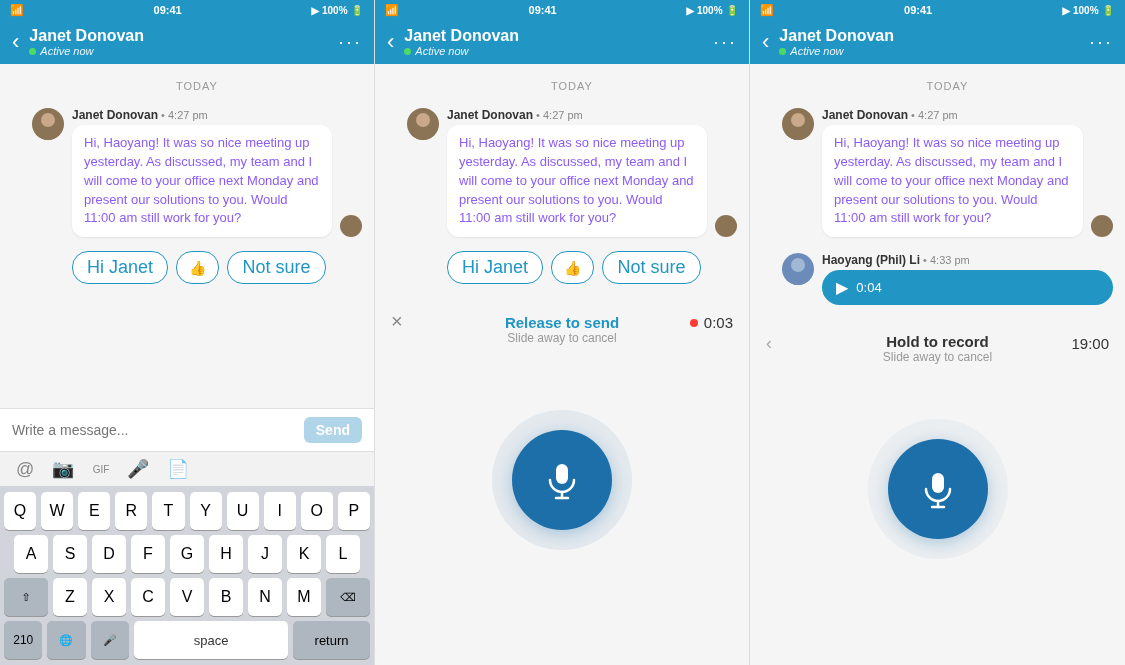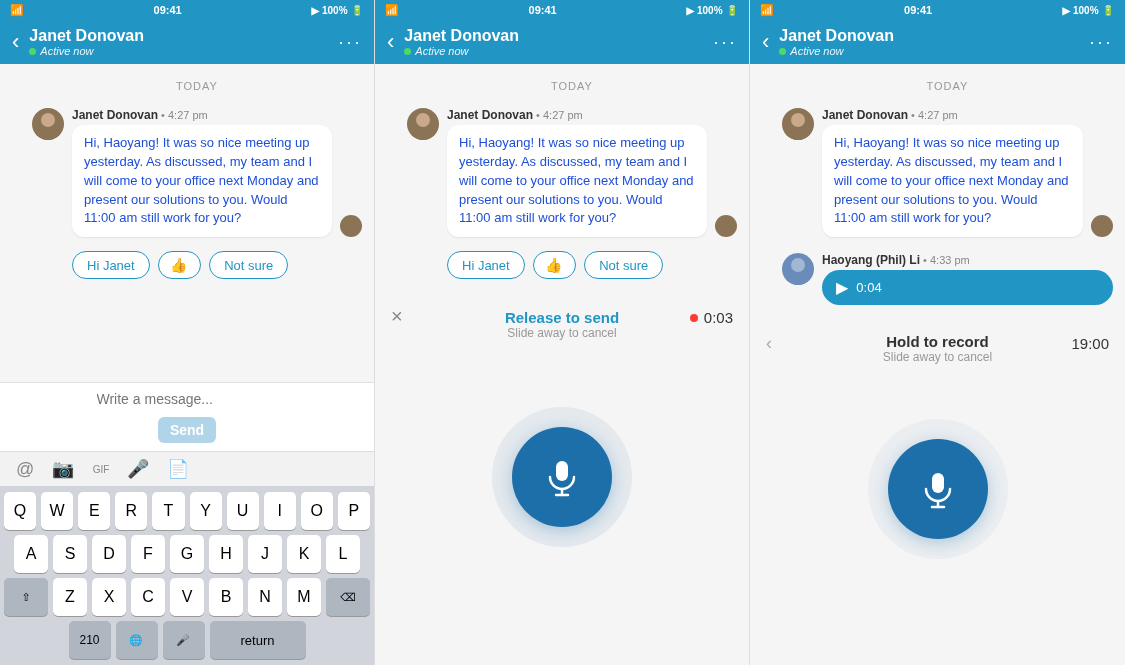--- a/index.html
+++ b/index.html
@@ -137,21 +137,21 @@
     .message-meta .sender-name {
       color: #333;
       font-weight: 600;
       font-size: 12px;
     }
     .message-bubble {
       background: #fff;
       border-radius: 12px;
       padding: 9px 12px;
       font-size: 13px;
-      color: #1d4ed8;
+      color: #8b5cf6;
       line-height: 1.45;
       max-width: 280px;
       box-shadow: 0 1px 2px rgba(0,0,0,0.08);
     }
 
     .small-avatar {
       width: 22px;
       height: 22px;
       border-radius: 50%;
       background: #8b7355;
@@ -163,42 +163,41 @@
     .quick-replies {
       display: flex;
       gap: 8px;
       padding: 6px 12px 10px 52px;
     }
     .quick-reply-btn {
       border: 1.5px solid #2196c4;
       background: #fff;
       border-radius: 16px;
       padding: 5px 14px;
-      font-size: 13px;
+      font-size: 18px;
       color: #2196c4;
       cursor: pointer;
     }
     .quick-reply-emoji {
       border: 1.5px solid #2196c4;
       background: #fff;
       border-radius: 16px;
       padding: 5px 12px;
       font-size: 14px;
       cursor: pointer;
     }
 
     
     .message-input-area {
       background: #fff;
       border-top: 1px solid #e0e0e0;
       padding: 8px 12px;
       display: flex;
       align-items: center;
       gap: 10px;
-      flex-direction: column;
     }
     .message-input {
       flex: 1;
       border: none;
       outline: none;
       font-size: 14px;
       color: #333;
       background: transparent;
     }
     .send-btn {
@@ -518,20 +517,21 @@
       <div class="key">V</div>
       <div class="key">B</div>
       <div class="key">N</div>
       <div class="key">M</div>
       <div class="key special delete">⌫</div>
     </div>
     <div class="keyboard-bottom">
       <div class="key special" style="max-width:42px;font-size:12px;">210</div>
       <div class="key special" style="max-width:42px;">🌐</div>
       <div class="key special" style="max-width:42px;">🎤</div>
+      <div class="key space">space</div>
       <div class="key return">return</div>
     </div>
   </div>
 </div>
 
 <div class="phone-panel">
 
   <div class="status-bar">
     <span>📶</span>
     <span class="time">09:41</span>

